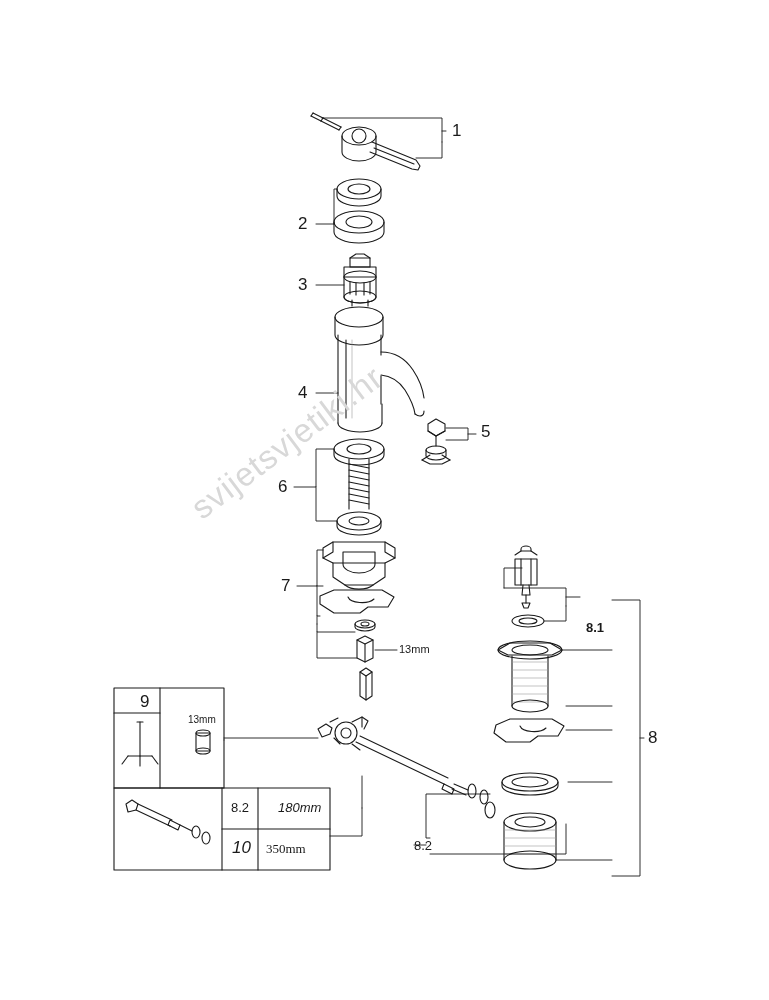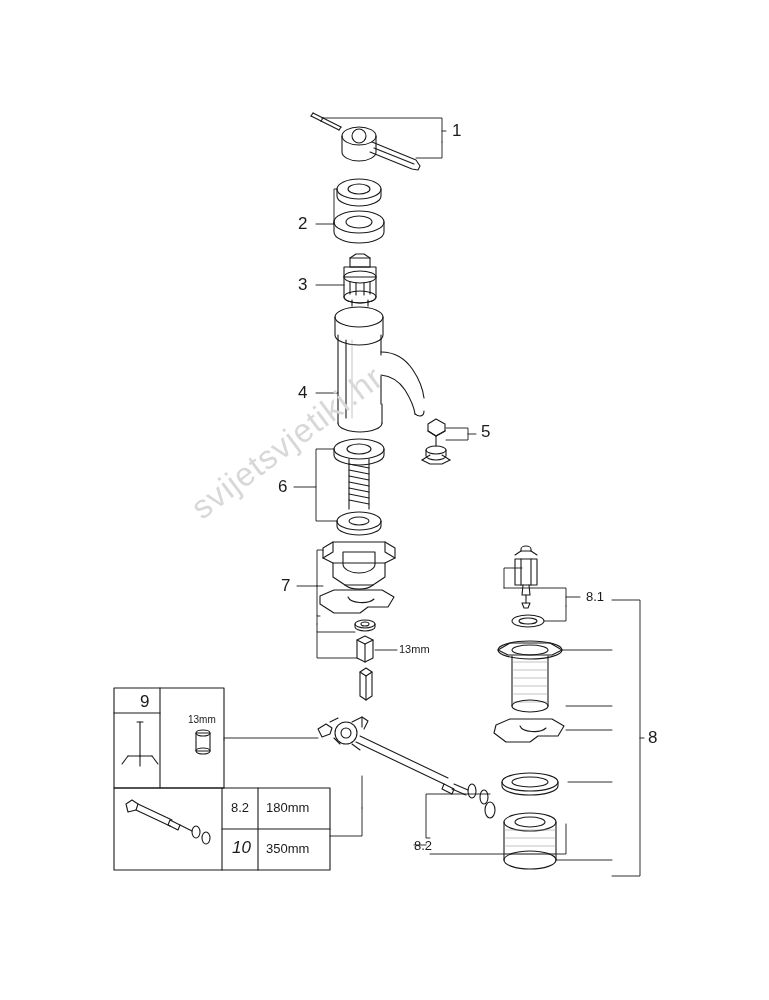--- a/index.html
+++ b/index.html
@@ -326,24 +326,24 @@
   <div class="wm">svijetsvjetiki.hr</div>
 
   <div class="lbl lbl-num" style="left:452px; top:121px;">1</div>
   <div class="lbl lbl-num" style="left:298px; top:214px;">2</div>
   <div class="lbl lbl-num" style="left:298px; top:275px;">3</div>
   <div class="lbl lbl-num" style="left:298px; top:383px;">4</div>
   <div class="lbl lbl-num" style="left:481px; top:422px;">5</div>
   <div class="lbl lbl-num" style="left:278px; top:477px;">6</div>
   <div class="lbl lbl-num" style="left:281px; top:576px;">7</div>
   <div class="lbl lbl-num" style="left:648px; top:728px;">8</div>
-  <div class="lbl lbl-sub" style="left:586px; top:589px;">8.1</div>
+  <div class="lbl lbl-sub" style="left:586px; top:620px;font-weight:bold;">8.1</div>
   <div class="lbl lbl-sub" style="left:414px; top:838px;">8.2</div>
   <div class="lbl lbl-num" style="left:140px; top:692px;">9</div>
   <div class="lbl lbl-dim" style="left:399px; top:643px;">13mm</div>
   <div class="lbl lbl-small" style="left:188px; top:714px;">13mm</div>
 
   <div class="lbl lbl-sub" style="left:231px; top:800px;">8.2</div>
-  <div class="lbl lbl-sub" style="left:266px; top:800px;">180mm</div>
+  <div class="lbl lbl-sub" style="left:278px; top:800px;font-style:italic;">180mm</div>
   <div class="lbl lbl-num" style="left:232px; top:838px;font-style:italic;">10</div>
-  <div class="lbl lbl-sub" style="left:266px; top:841px;">350mm</div>
+  <div class="lbl lbl-sub" style="left:266px; top:841px;font-family:Liberation Serif, serif;">350mm</div>
 
 </div>
 
 </body></html>

